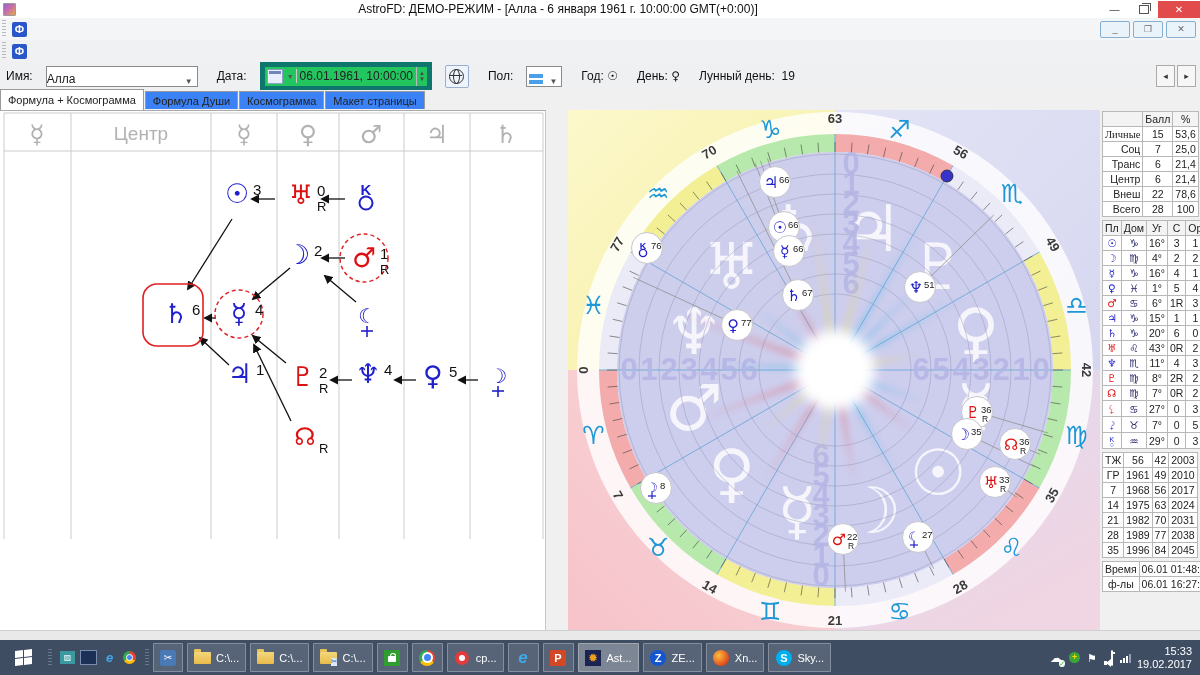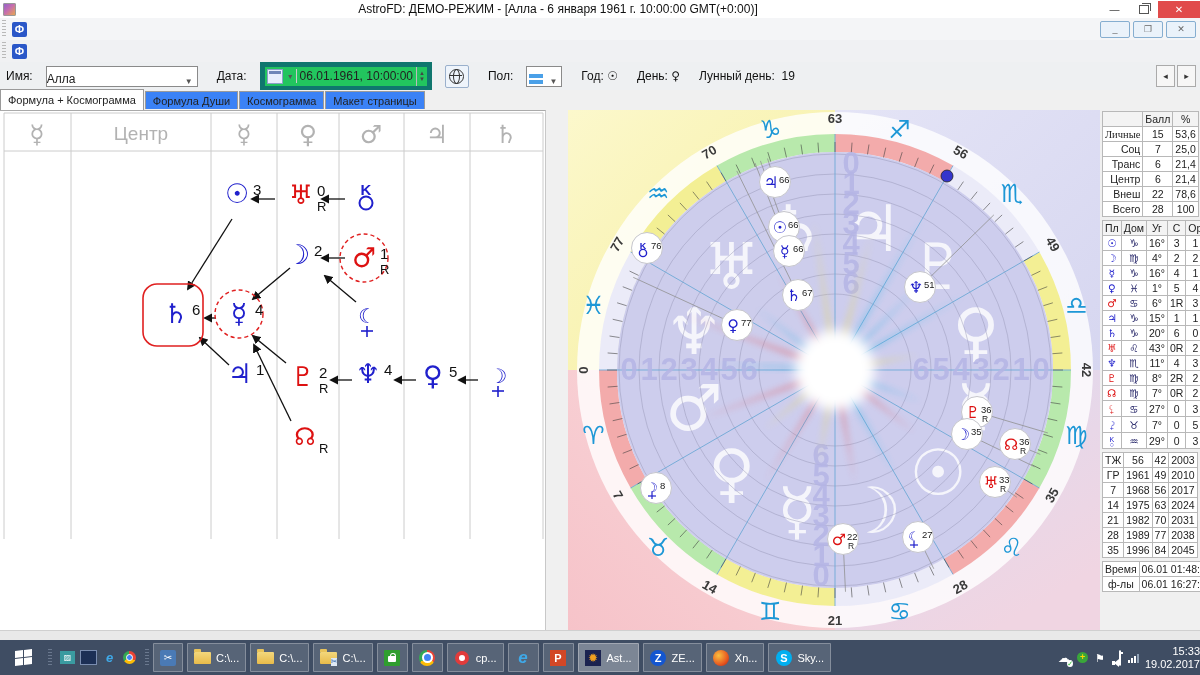--- a/index.html
+++ b/index.html
@@ -86,21 +86,21 @@
   .tr-cloud em{position:absolute;right:-3px;bottom:-2px;font-style:normal;font-size:7px;color:#30c030;background:#fff;border-radius:50%;line-height:7px;}
   .tr-upd{width:11px;height:11px;border-radius:50%;background:#3aa63a;color:#ffd700;font-size:9px;font-weight:bold;display:flex;align-items:center;justify-content:center;line-height:11px;}
   .tr-flag{color:#fff;font-size:11px;}
   .spk{position:relative;width:11px;height:10px;}
   .spk::before{content:"";position:absolute;left:0;top:3px;width:3px;height:4px;background:#fff;}
   .spk::after{content:"";position:absolute;left:2px;top:1px;border-right:5px solid #fff;border-top:4px solid transparent;border-bottom:4px solid transparent;}
   .bat{width:10px;height:6px;border:1px solid #fff;border-radius:1px;position:relative;background:linear-gradient(to right,#fff 65%,transparent 65%);}
   .bat::after{content:"";position:absolute;right:-3px;top:1px;width:2px;height:2px;background:#fff;}
   .sig{display:flex;align-items:flex-end;gap:1px;height:10px;}
   .sig i{width:2px;background:#fff;display:block;}
-  .clock{text-align:right;font-size:11px;line-height:13px;white-space:nowrap;}
+  .clock{text-align:right;font-size:11px;line-height:13px;margin-right:8px;white-space:nowrap;}
 </style>
 </head>
 <body>
 
 <div id="app">
 
   <div class="titlebar">
     <div class="appico-main"></div>
     <div class="title-text">AstroFD: ДЕМО-РЕЖИМ - [Алла - 6 января 1961 г. 10:00:00 GMT(+0:00)]</div>
     <div class="winbtn">—</div>

